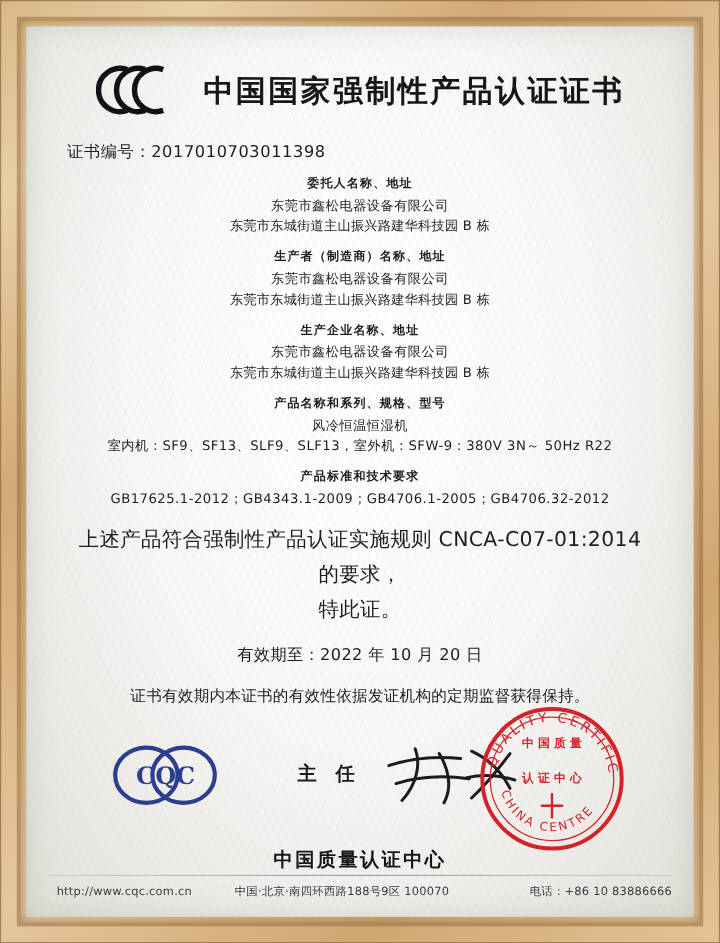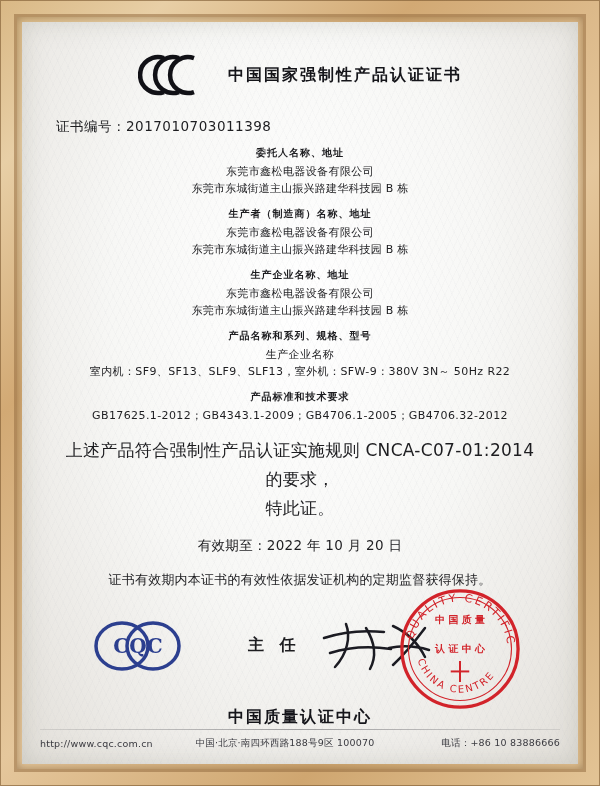--- a/index.html
+++ b/index.html
@@ -79,21 +79,21 @@
     margin-top: 10px;
   }
   .ccc-logo {
     width: 74px;
     height: 54px;
     flex: none;
     position: relative;
   }
   .cert-title {
     font-family: "DejaVu Sans", sans-serif;
-    font-size: 16px;
+    font-size: 25px;
     font-weight: bold;
     letter-spacing: 2px;
     color: #15151a;
     white-space: nowrap;
   }
 
   .cert-no {
     text-align: left;
     margin-top: 16px;
     font-family: "DejaVu Sans", sans-serif;
@@ -222,21 +222,21 @@
     justify-content: space-between;
     font-family: "DejaVu Sans", sans-serif;
     font-size: 9.5px;
     color: #3a3a40;
     letter-spacing: 0.2px;
   }
   .footer-center {
     flex: 1;
     text-align: center;
   }
-  .footer-left { width: 120px; }
+  .footer-left { width: 120px; text-align: right; }
   .footer-right { width: 150px; text-align: right; }
 </style>
 </head>
 <body>
 
 <div class="frame">
   <div class="frame-outer-edge"></div>
   <div class="frame-inner-bevel"></div>
 
   <div class="paper">
@@ -270,21 +270,21 @@
       </div>
 
       <div class="field">
         <div class="field-label">生产企业名称、地址</div>
         <div class="field-value">东莞市鑫松电器设备有限公司</div>
         <div class="field-value small">东莞市东城街道主山振兴路建华科技园 B 栋</div>
       </div>
 
       <div class="field">
         <div class="field-label">产品名称和系列、规格、型号</div>
-        <div class="field-value">生产企业名称</div>
+        <div class="field-value">风冷恒温恒湿机</div>
         <div class="field-value">室内机：SF9、SF13、SLF9、SLF13，室外机：SFW-9：380V 3N～  50Hz R22</div>
       </div>
 
       <div class="field">
         <div class="field-label">产品标准和技术要求</div>
         <div class="field-value">GB17625.1-2012；GB4343.1-2009；GB4706.1-2005；GB4706.32-2012</div>
       </div>
 
       <div class="para">
         <span class="indent-line">上述产品符合强制性产品认证实施规则 CNCA-C07-01:2014 的要求，</span>

